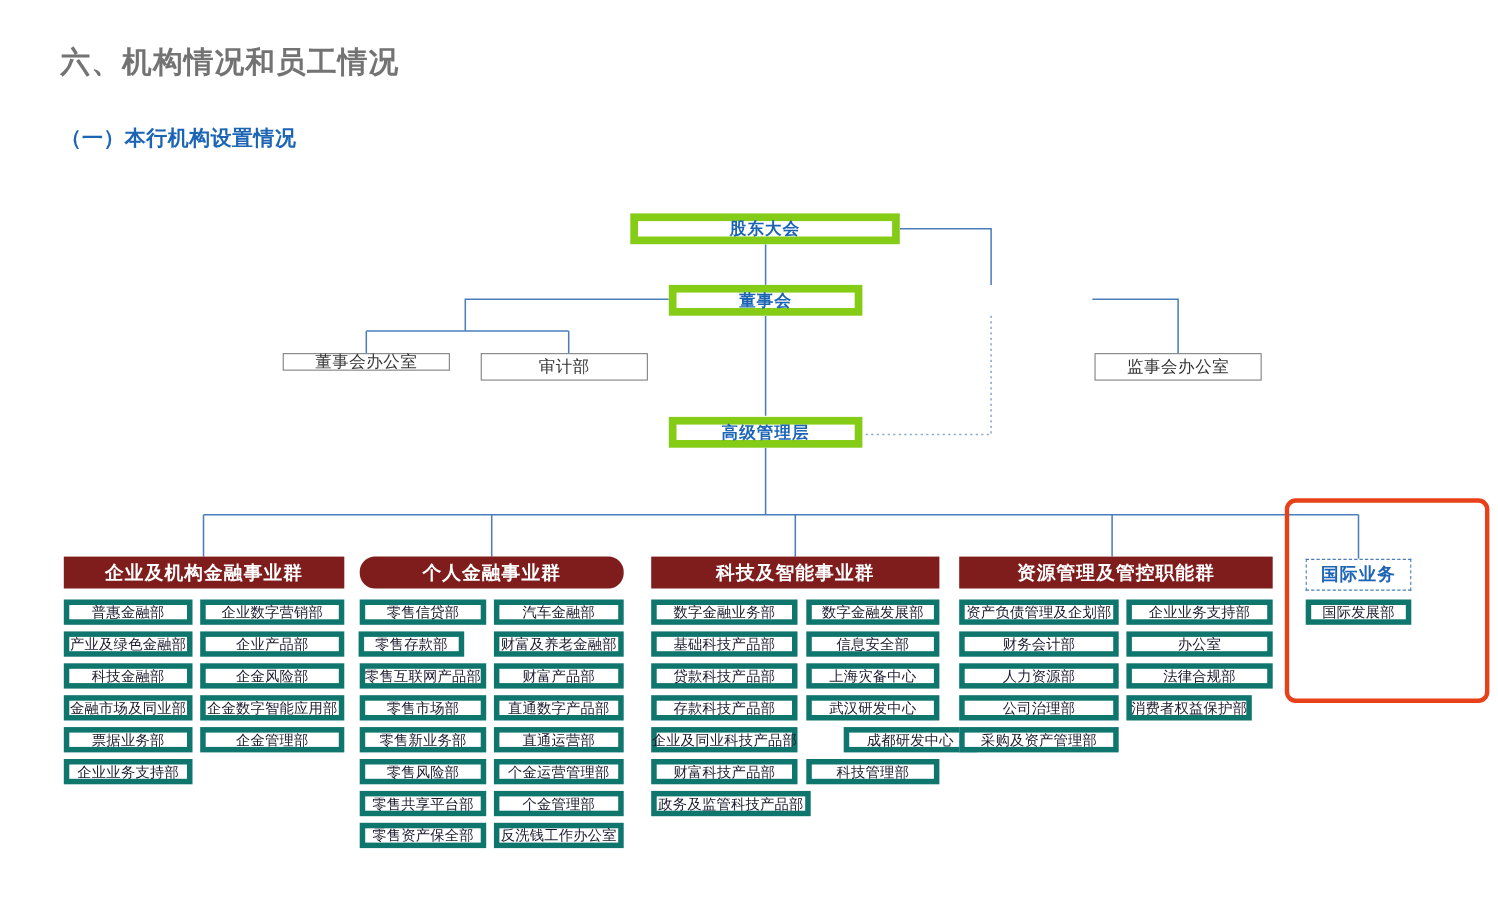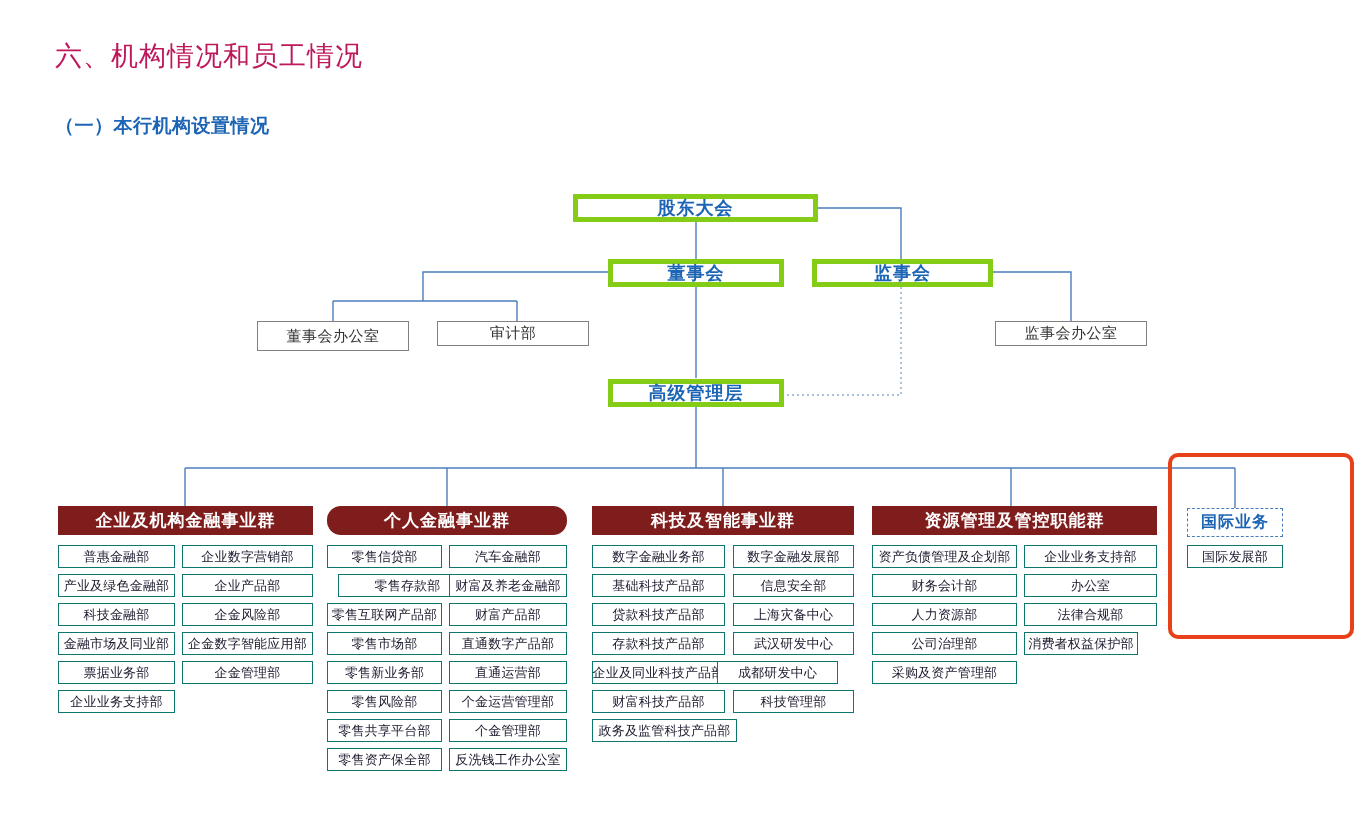--- a/index.html
+++ b/index.html
@@ -18,22 +18,22 @@
     overflow: hidden;
     background: #ffffff;
   }
 
   
   .h-main {
     position: absolute;
     left: 55px;
     top: 38px;
     font-size: 27px;
-    font-weight: normal;
-    color: #be185d;
+    font-weight: bold;
+    color: #737373;
     letter-spacing: 1px;
     white-space: nowrap;
   }
   .h-sub {
     position: absolute;
     left: 55px;
     top: 113px;
     font-size: 19px;
     font-weight: bold;
     color: #1C64B4;
@@ -62,24 +62,24 @@
   .node {
     position: absolute;
     box-sizing: border-box;
     display: flex;
     align-items: center;
     justify-content: center;
     background: #ffffff;
     white-space: nowrap;
   }
   .node-blue {
-    border: 5px solid #84cc16;
+    border: 7px solid #84cc16;
     color: #1C64B4;
     font-weight: bold;
-    font-size: 18px;
+    font-size: 15px;
     letter-spacing: 1px;
   }
   .node-gray {
     border: 1px solid #808080;
     color: #333333;
     font-size: 15px;
     letter-spacing: 0.5px;
   }
 
   
@@ -105,21 +105,21 @@
   }
 
   
   .dept {
     position: absolute;
     box-sizing: border-box;
     display: flex;
     align-items: center;
     justify-content: center;
     background: #ffffff;
-    border: 1px solid #0f766e;
+    border: 5px solid #0f766e;
     color: #1a1a2e;
     font-size: 13px;
     height: 23px;
     white-space: nowrap;
     letter-spacing: 0.2px;
   }
 
   
   .highlight-box {
     position: absolute;
@@ -170,23 +170,22 @@
 
       <g stroke="#8EA9CE" stroke-width="1.4" fill="none" stroke-dasharray="2,3">
         <polyline points="901,287 901,395 786,395"></polyline>
       </g>
     </svg>
 
     <div class="node node-blue" style="left:573px; top:194px; width:245px; height:28px;">股东大会</div>
 
     <div class="node node-blue" style="left:608px; top:259px; width:176px; height:28px;">董事会</div>
 
-    <div class="node node-blue" style="left:812px; top:259px; width:181px; height:28px;">监事会</div>
-
-    <div class="node node-gray" style="left:257px; top:321px; width:152px; height:30px;">董事会办公室</div>
+
+    <div class="node node-gray" style="left:257px; top:321px; width:152px; height:16px;">董事会办公室</div>
 
     <div class="node node-gray" style="left:437px; top:321px; width:152px; height:25px;">审计部</div>
 
     <div class="node node-gray" style="left:995px; top:321px; width:152px; height:25px;">监事会办公室</div>
 
     <div class="node node-blue" style="left:608px; top:379px; width:176px; height:28px;">高级管理层</div>
 
     <div class="group-header" style="left:58px; top:506px; width:255px;">企业及机构金融事业群</div>
 
     <div class="dept" style="left:58px; top:545px; width:117px;">普惠金融部</div>
@@ -198,21 +197,21 @@
 
     <div class="dept" style="left:182px; top:545px; width:131px;">企业数字营销部</div>
     <div class="dept" style="left:182px; top:574px; width:131px;">企业产品部</div>
     <div class="dept" style="left:182px; top:603px; width:131px;">企金风险部</div>
     <div class="dept" style="left:182px; top:632px; width:131px;">企金数字智能应用部</div>
     <div class="dept" style="left:182px; top:661px; width:131px;">企金管理部</div>
 
     <div class="group-header" style="left:327px; top:506px; width:240px;border-radius:14px;">个人金融事业群</div>
 
     <div class="dept" style="left:327px; top:545px; width:115px;">零售信贷部</div>
-    <div class="dept" style="left:338px; top:574px; width:139px;">零售存款部</div>
+    <div class="dept" style="left:326px; top:574px; width:96px;">零售存款部</div>
     <div class="dept" style="left:327px; top:603px; width:115px;">零售互联网产品部</div>
     <div class="dept" style="left:327px; top:632px; width:115px;">零售市场部</div>
     <div class="dept" style="left:327px; top:661px; width:115px;">零售新业务部</div>
     <div class="dept" style="left:327px; top:690px; width:115px;">零售风险部</div>
     <div class="dept" style="left:327px; top:719px; width:115px;">零售共享平台部</div>
     <div class="dept" style="left:327px; top:748px; width:115px;">零售资产保全部</div>
 
     <div class="dept" style="left:449px; top:545px; width:118px;">汽车金融部</div>
     <div class="dept" style="left:449px; top:574px; width:118px;">财富及养老金融部</div>
     <div class="dept" style="left:449px; top:603px; width:118px;">财富产品部</div>
@@ -229,21 +228,21 @@
     <div class="dept" style="left:592px; top:603px; width:133px;">贷款科技产品部</div>
     <div class="dept" style="left:592px; top:632px; width:133px;">存款科技产品部</div>
     <div class="dept" style="left:592px; top:661px; width:133px;">企业及同业科技产品部</div>
     <div class="dept" style="left:592px; top:690px; width:133px;">财富科技产品部</div>
     <div class="dept" style="left:592px; top:719px; width:145px;">政务及监管科技产品部</div>
 
     <div class="dept" style="left:733px; top:545px; width:121px;">数字金融发展部</div>
     <div class="dept" style="left:733px; top:574px; width:121px;">信息安全部</div>
     <div class="dept" style="left:733px; top:603px; width:121px;">上海灾备中心</div>
     <div class="dept" style="left:733px; top:632px; width:121px;">武汉研发中心</div>
-    <div class="dept" style="left:717px; top:661px; width:121px;">成都研发中心</div>
+    <div class="dept" style="left:767px; top:661px; width:121px;">成都研发中心</div>
     <div class="dept" style="left:733px; top:690px; width:121px;">科技管理部</div>
 
     <div class="group-header" style="left:872px; top:506px; width:285px;">资源管理及管控职能群</div>
 
     <div class="dept" style="left:872px; top:545px; width:145px;">资产负债管理及企划部</div>
     <div class="dept" style="left:872px; top:574px; width:145px;">财务会计部</div>
     <div class="dept" style="left:872px; top:603px; width:145px;">人力资源部</div>
     <div class="dept" style="left:872px; top:632px; width:145px;">公司治理部</div>
     <div class="dept" style="left:872px; top:661px; width:145px;">采购及资产管理部</div>
 

